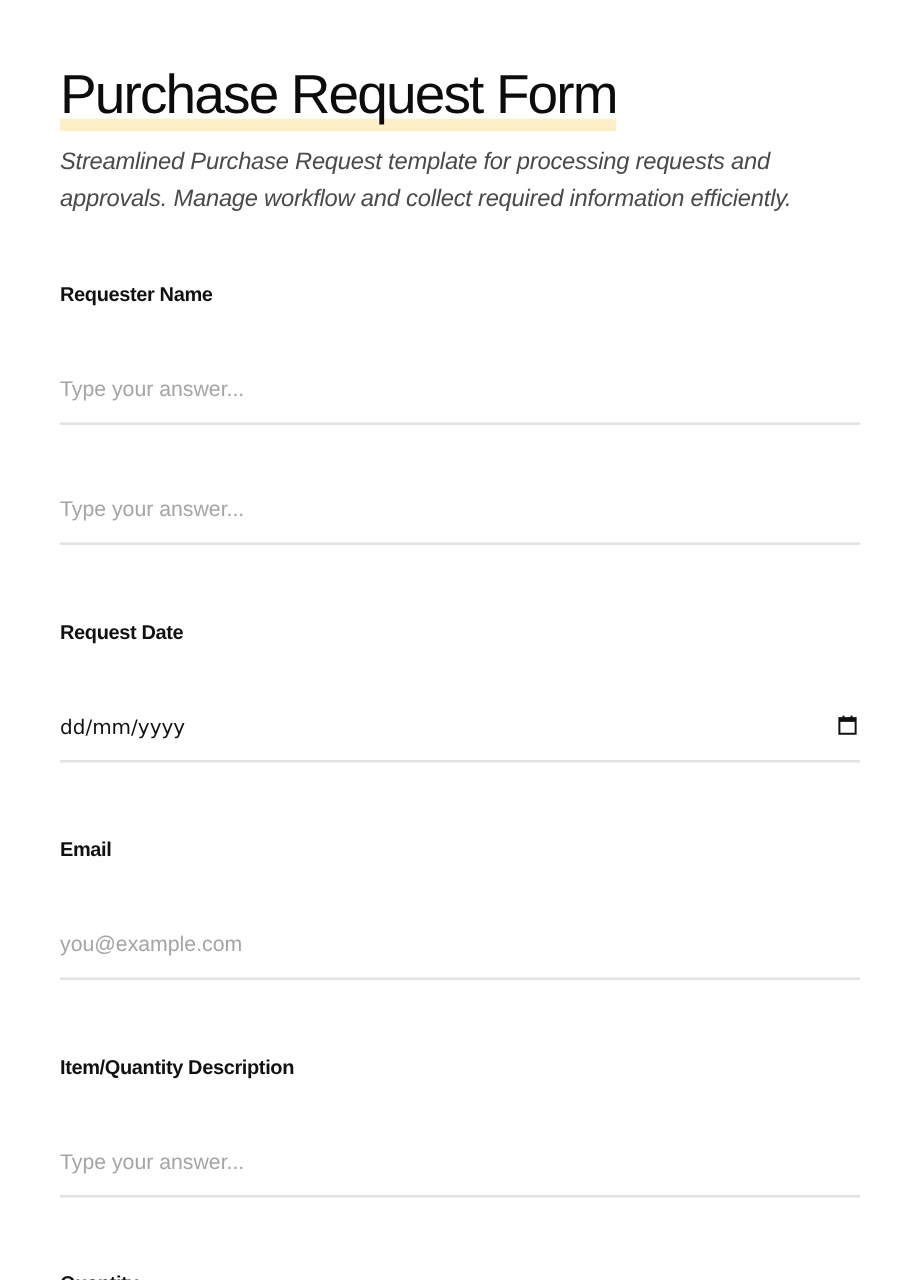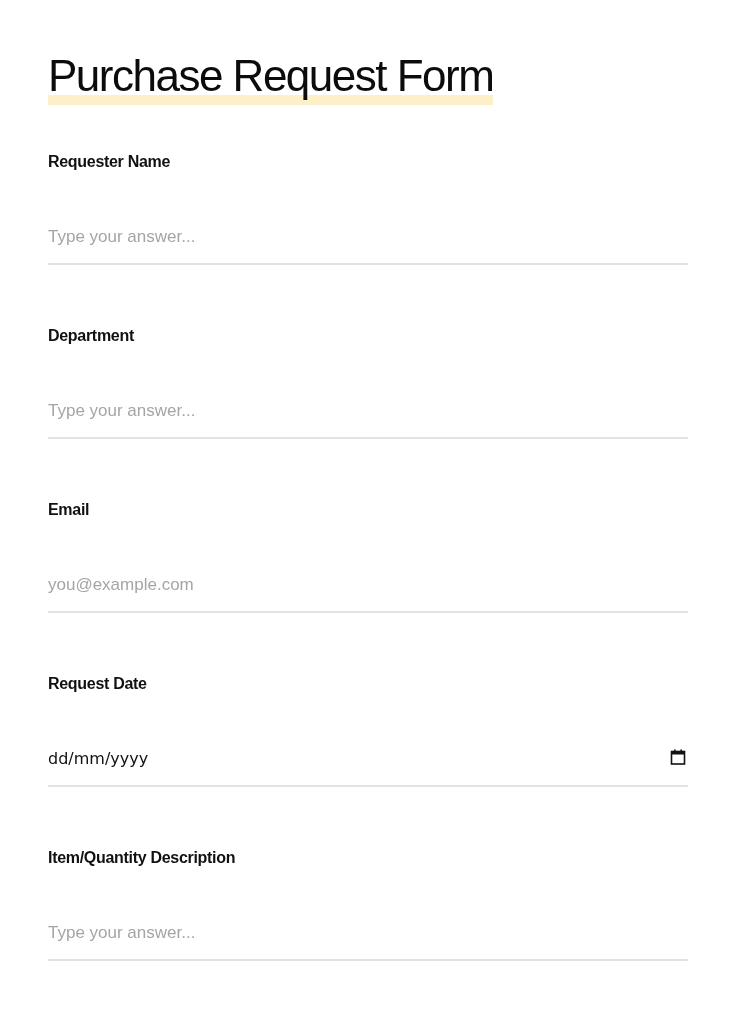--- a/index.html
+++ b/index.html
@@ -18,58 +18,58 @@
   .calendar-icon { width: 16px; height: 16px; display: inline-block; margin-right: 2px; }
 </style>
 </head>
 <body>
 
 <div class="page">
   <div class="title-wrap">
     <div class="highlight"></div>
     <h1>Purchase Request Form</h1>
   </div>
+  <p class="subtitle">Streamlined Purchase Request template for processing requests and approvals. Manage workflow and collect required information efficiently.</p>
 
   <div class="field" style="margin-top:49px;">
     <label class="field-label">Requester Name</label>
     <div class="field-input">
       <input type="text" placeholder="Type your answer..." style="">
     </div>
   </div>
 
   <div class="field" style="margin-top:58px;">
-    <label class="field-label">Department</label>
     <div class="field-input">
       <input type="text" placeholder="Type your answer..." style="">
-    </div>
-  </div>
-
-  <div class="field" style="margin-top:58px;">
-    <label class="field-label">Email</label>
-    <div class="field-input">
-      <input type="email" placeholder="you@example.com" style="">
     </div>
   </div>
 
   <div class="field" style="margin-top:58px;">
     <label class="field-label">Request Date</label>
     <div class="field-input">
       <span class="date-text">dd/mm/yyyy</span>
       <span class="calendar-icon">
         <svg width="16" height="16" viewBox="0 0 16 16">
           <rect x="1.5" y="2.5" width="13" height="12.5" fill="none" stroke="#111" stroke-width="1.6"></rect>
           <rect x="1.5" y="2.5" width="13" height="3" fill="#111"></rect>
           <rect x="4" y="0.5" width="1.6" height="3" fill="#111"></rect>
           <rect x="10.4" y="0.5" width="1.6" height="3" fill="#111"></rect>
         </svg>
       </span>
     </div>
   </div>
 
   <div class="field" style="margin-top:58px;">
+    <label class="field-label">Email</label>
+    <div class="field-input">
+      <input type="email" placeholder="you@example.com" style="">
+    </div>
+  </div>
+
+  <div class="field" style="margin-top:58px;">
     <label class="field-label">Item/Quantity Description</label>
     <div class="field-input">
       <input type="text" placeholder="Type your answer..." style="">
     </div>
   </div>
 
   <div class="field" style="margin-top:57px;">
     <label class="field-label">Quantity</label>
   </div>
 </div>

